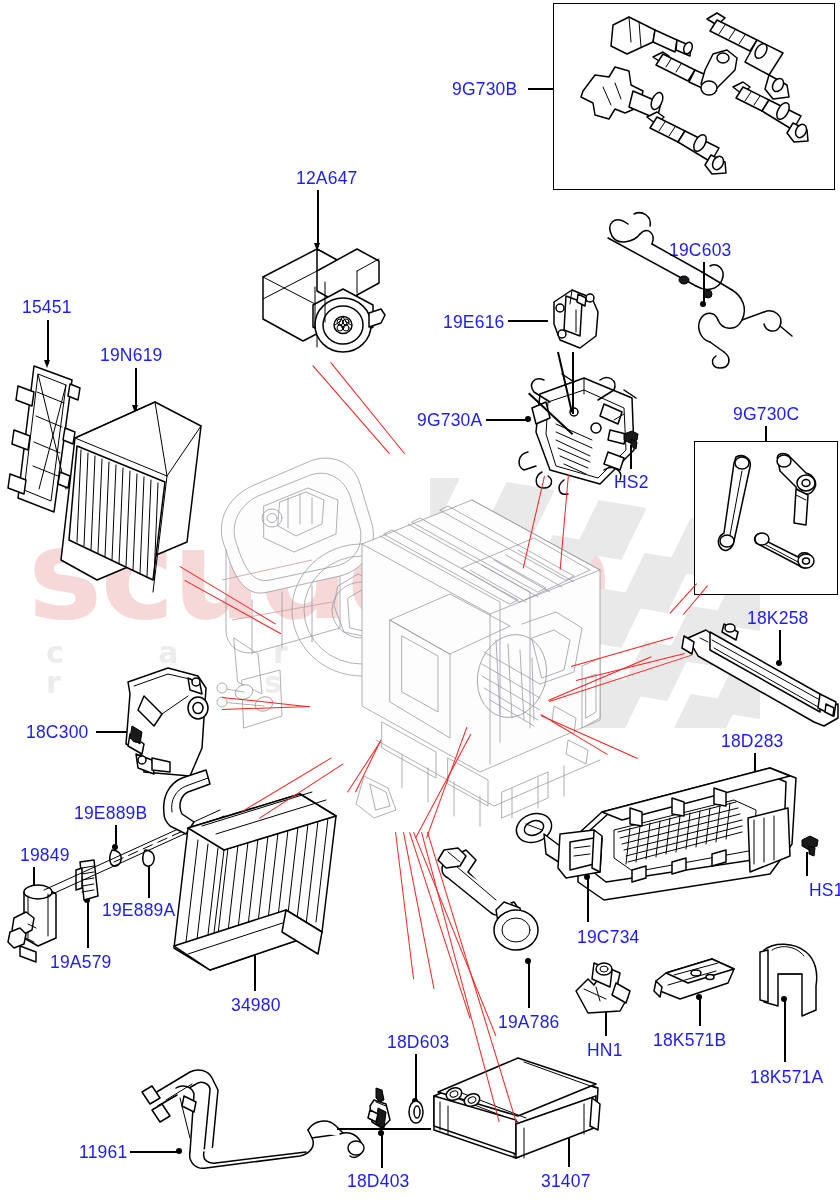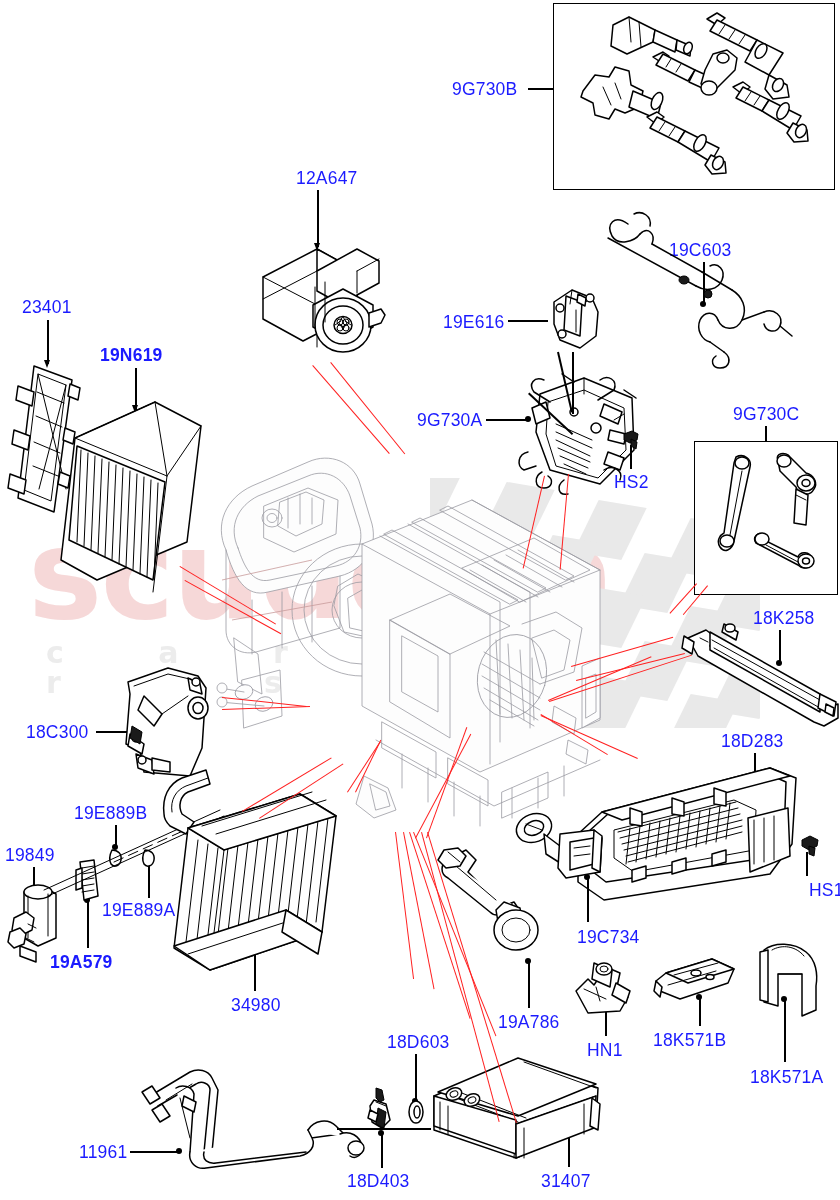--- a/index.html
+++ b/index.html
@@ -166,39 +166,39 @@
       <path class="kt" d="M88 70 l4 6 -4 6 -4-6z M80 78 l6-4 M96 78 l-6-4"></path>
       <ellipse class="kt" cx="85" cy="75" rx="3" ry="3"></ellipse>
       <ellipse class="kt" cx="91" cy="75" rx="3" ry="3"></ellipse>
       <ellipse class="kt" cx="85" cy="81" rx="3" ry="3"></ellipse>
       <ellipse class="kt" cx="91" cy="81" rx="3" ry="3"></ellipse>
       <path class="kf" d="M114 66 l12-4 4 6 -4 8 -12 4z"></path>
       <path class="kt" d="M60 40 l0 40 M70 35 l0 40"></path>
     </svg>
   </div>
 
-  <div class="lbl" style="left:22px;top:297px;">23401</div>
+  <div class="lbl" style="left:22px;top:297px;">15451</div>
   <div class="ld ldv" style="left:47px;top:320px;height:44px;"></div>
   <div class="ar" style="left:43.5px;top:360px;"></div>
   <div class="art" style="left:8px;top:362px;">
     <svg width="80" height="160" viewBox="0 0 80 160">
       <path class="kf" d="M26 4 l38 14 -18 132 -36-14z"></path>
       <path class="kfs" d="M30 12 l28 11 -15 116 -27-11z"></path>
       <path class="kt" d="M30 12 l28 115 M58 23 l-27 104"></path>
       <path class="kt" d="M29 30 l27 11 M28 54 l26 11 M26 80 l26 11 M25 104 l25 10"></path>
       <path class="kf" d="M10 24 l16 6 -2 14 -16-6z"></path>
       <path class="kf" d="M6 68 l16 6 -2 14 -16-6z"></path>
       <path class="kf" d="M2 112 l16 6 -2 14 -16-6z"></path>
       <path class="kf" d="M62 22 l10 4 -2 12 -10-4z"></path>
       <path class="kf" d="M57 66 l10 4 -2 12 -10-4z"></path>
       <path class="kf" d="M52 110 l10 4 -2 12 -10-4z"></path>
     </svg>
   </div>
 
-  <div class="lbl" style="left:100px;top:345px;font-weight:bold;">19N619</div>
+  <div class="lbl" style="left:100px;top:345px;">19N619</div>
   <div class="ld ldv" style="left:135px;top:368px;height:42px;"></div>
   <div class="ar" style="left:131.5px;top:405px;"></div>
   <div class="art" style="left:55px;top:390px;">
     <svg width="160" height="190" viewBox="0 0 160 190">
       <path class="kf" d="M20 48 l80-36 46 24 -14 116 -90 38 -36-20z"></path>
       <path class="kt" d="M20 48 l92 38 -14 116"></path>
       <path class="kt" d="M112 86 l34-50"></path>
       <path class="kf" d="M22 56 l88 36 -12 98 -84-40z"></path>
       <g class="kt">
         <path d="M26 60 l-4 92"></path>
@@ -428,21 +428,21 @@
       <ellipse class="kf" cx="96" cy="20" rx="4" ry="4"></ellipse>
       <path class="kf" d="M30 72 l14 10 -2 10 -14-8z"></path>
       <ellipse class="kf" cx="36" cy="76" rx="4" ry="4"></ellipse>
       <path class="kf" d="M36 92 l16 6 2 14 -16-6z"></path>
       <ellipse class="kf" cx="42" cy="98" rx="4" ry="4"></ellipse>
       <path class="kf" d="M52 96 l18 4 0 10 -18-2z"></path>
       <path class="blk" d="M32 64 l10 6 -2 12 -10-6z"></path>
     </svg>
   </div>
 
-  <div class="lbl" style="left:747px;top:608px;margin-left:6px;">18K258</div>
+  <div class="lbl" style="left:747px;top:608px;">18K258</div>
   <div class="ld ldv" style="left:779px;top:630px;height:32px;"></div>
   <div class="dot" style="left:776px;top:660px;"></div>
   <div class="art" style="left:680px;top:616px;">
     <svg width="160" height="110" viewBox="0 0 160 110">
       <path class="kf" d="M8 22 l18 -8 8 6 -4 10 114 62 14 -4 0 14 -14 8 -10 -4 -116-66z"></path>
       <path class="kf" d="M30 16 l110 62 0 18 -110-62z"></path>
       <path class="kt" d="M32 24 l108 60 M34 32 l106 60"></path>
       <path class="kf" d="M44 8 l14 8 -2 8 -14-8z"></path>
       <ellipse class="kf" cx="50" cy="12" rx="5" ry="4"></ellipse>
       <path class="kf" d="M4 20 l10 6 -2 12 -10-6z"></path>
@@ -481,21 +481,21 @@
 
   <div class="lbl" style="left:789px;top:880px;margin-left:20px;">HS1</div>
   <div class="ld ldv" style="left:806px;top:852px;height:24px;"></div>
   <div class="art" style="left:798px;top:834px;">
     <svg width="26" height="24" viewBox="0 0 26 24">
       <path class="blk" d="M4 6 l8-4 8 4 -1 6 -8 4 -7-4z"></path>
       <path class="blk" d="M11 12 l6 2 -1 8 -5-2z"></path>
     </svg>
   </div>
 
-  <div class="lbl" style="left:5px;top:845px;">19849</div>
+  <div class="lbl" style="left:20px;top:845px;">19849</div>
   <div class="ld ldv" style="left:33px;top:867px;height:24px;"></div>
   <div class="dot" style="left:30px;top:885px;"></div>
   <div class="art" style="left:8px;top:880px;">
     <svg width="60" height="86" viewBox="0 0 60 86">
       <path class="kf" d="M16 12 l18 -6 14 8 0 44 -18 8 -14-8z"></path>
       <ellipse class="kf" cx="30" cy="12" rx="14" ry="7"></ellipse>
       <path class="kt" d="M20 16 l0 42 M40 14 l0 42"></path>
       <path class="kf" d="M6 38 l12 -6 8 6 -2 12 -12 6 -8-6z"></path>
       <path class="kf" d="M2 52 l10 -4 6 6 -2 10 -10 4 -6-6z"></path>
       <path class="kf" d="M12 66 l16 6 0 10 -16-6z"></path>
@@ -513,21 +513,21 @@
   </div>
 
   <div class="lbl" style="left:102px;top:900px;">19E889A</div>
   <div class="ld ldv" style="left:148px;top:864px;height:34px;"></div>
   <div class="art" style="left:141px;top:848px;">
     <svg width="18" height="22" viewBox="0 0 18 22">
       <path class="kf" d="M4 2 C 10 2, 14 6, 13 12 C 12 18, 6 20, 3 16 C 1 12, 2 6, 4 2z"></path>
     </svg>
   </div>
 
-  <div class="lbl" style="left:50px;top:952px;font-weight:bold;">19A579</div>
+  <div class="lbl" style="left:50px;top:952px;">19A579</div>
   <div class="ld ldv" style="left:87px;top:900px;height:48px;"></div>
   <div class="dot" style="left:84px;top:897px;"></div>
   <div class="art" style="left:74px;top:858px;">
     <svg width="32" height="48" viewBox="0 0 32 48">
       <path class="kf" d="M6 4 l14 -2 4 36 -14 4z"></path>
       <path class="kt" d="M8 10 l12-2 M8 16 l12-2 M8 22 l12-2 M8 28 l12-2 M8 34 l12-2"></path>
       <path class="kf" d="M2 12 l6-2 0 20 -6 2z"></path>
     </svg>
   </div>
 

